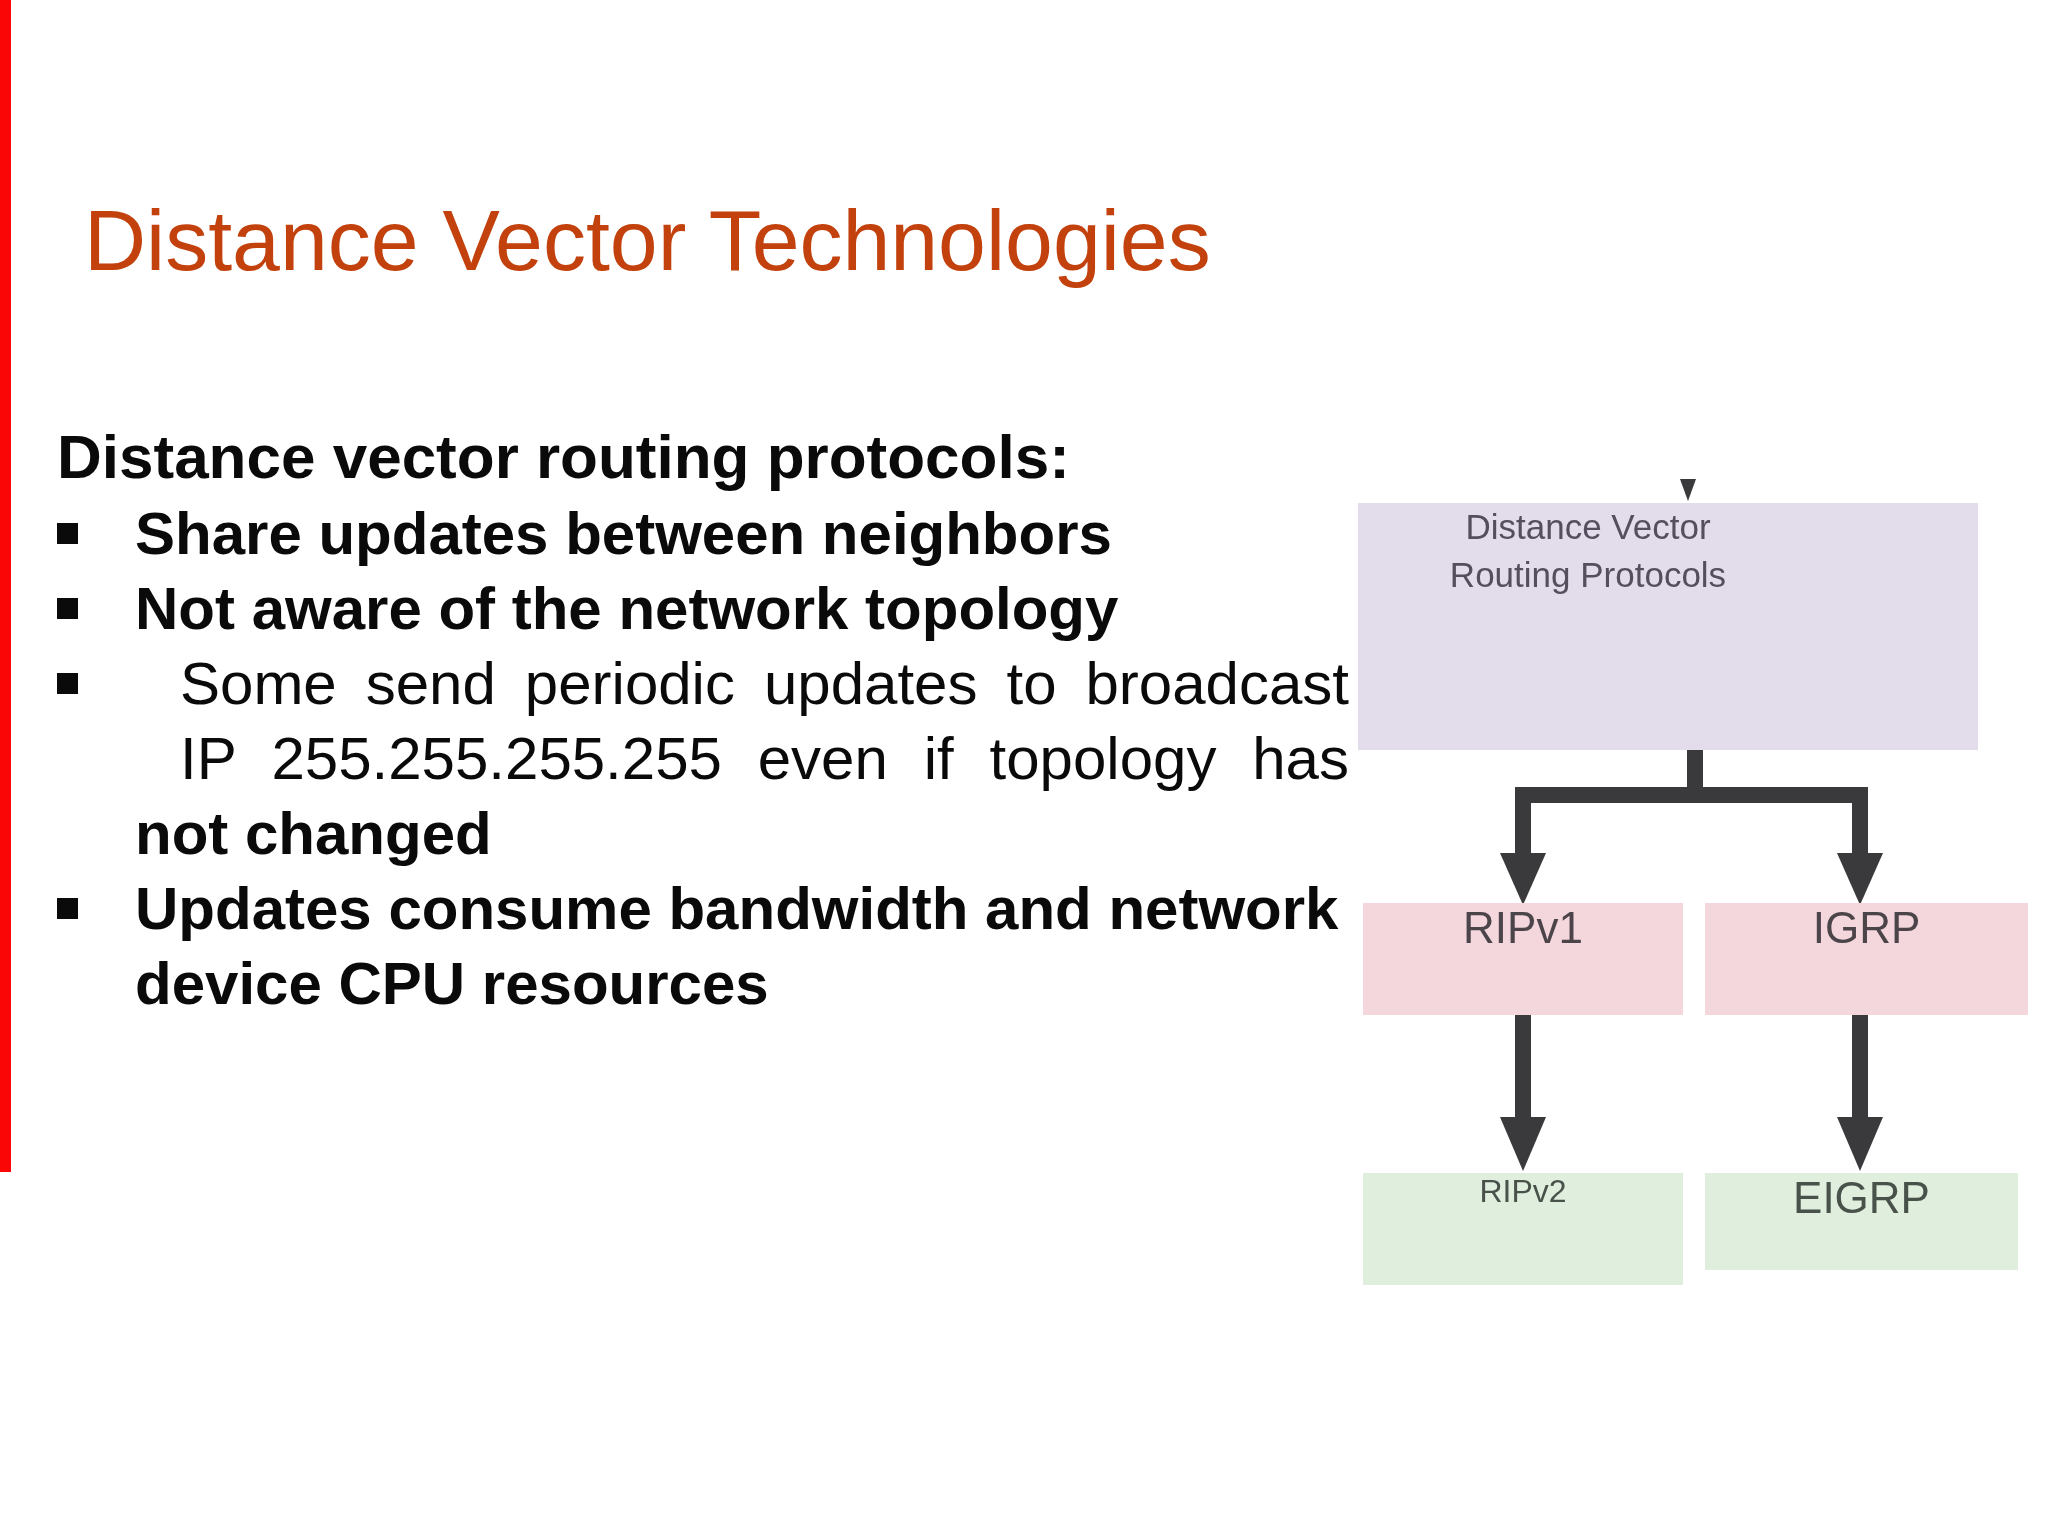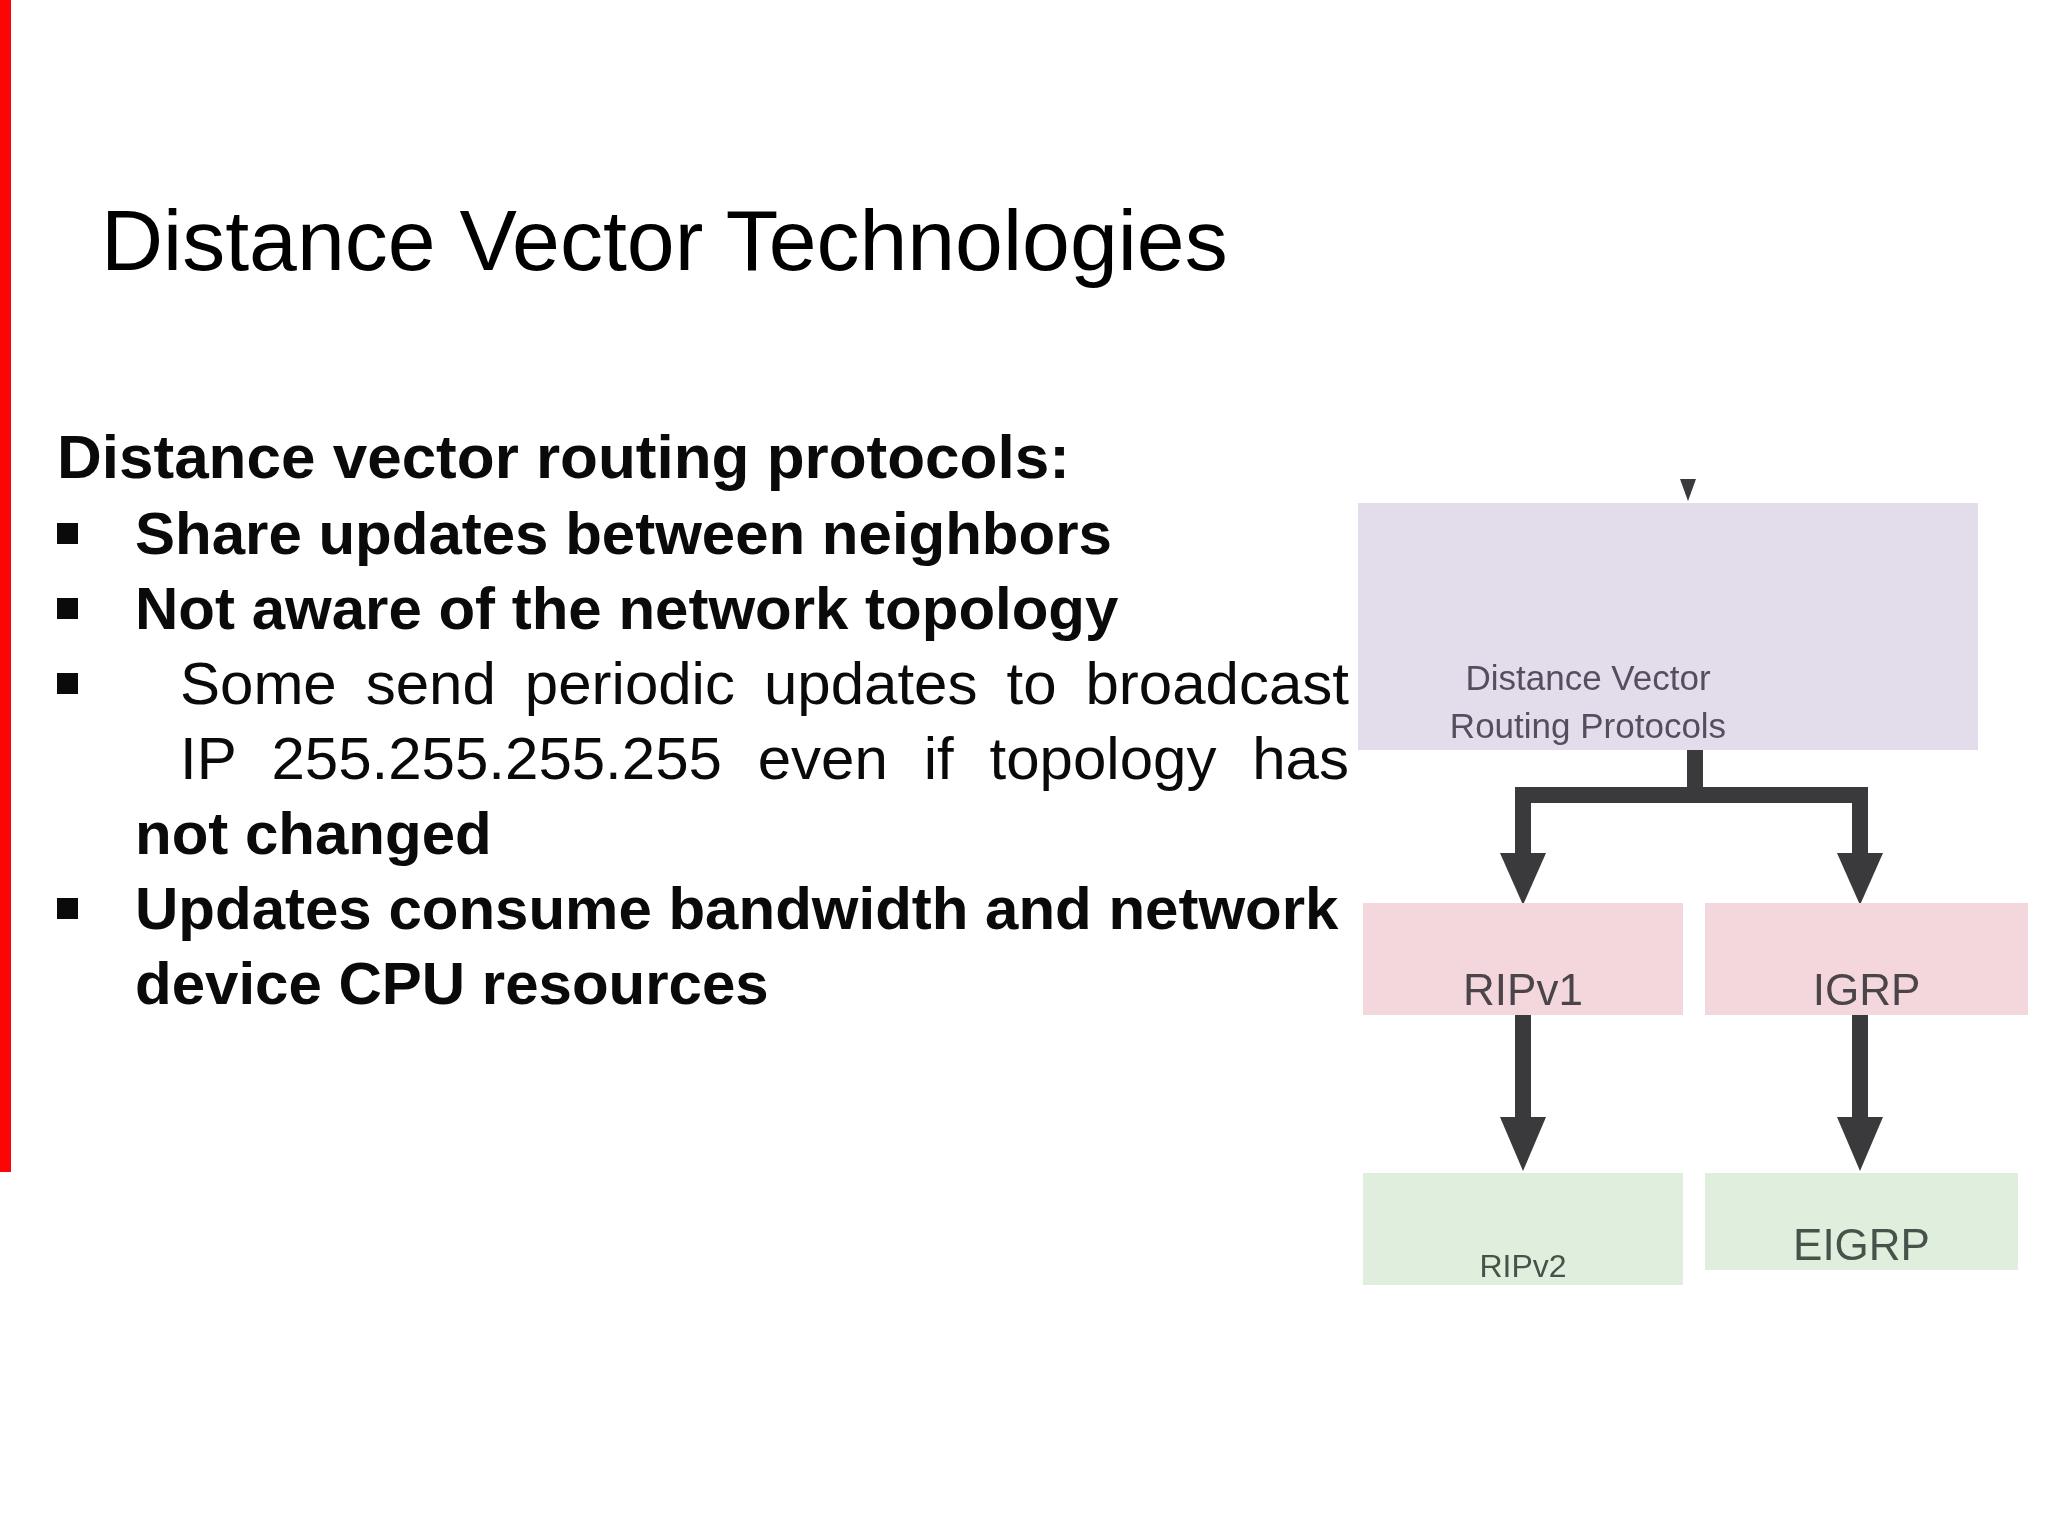--- a/index.html
+++ b/index.html
@@ -4,32 +4,32 @@
 <style>
   html,body{margin:0;padding:0;background:#ffffff;}
   #slide{
     position:relative;width:2048px;height:1536px;background:#ffffff;overflow:hidden;
     font-family:"Liberation Sans",sans-serif;
   }
   
   #red-bar{position:absolute;left:0;top:0;width:11px;height:1172px;background:#fa0606;}
   
   #kicker{position:absolute;left:86px;top:134px;font-size:48px;line-height:56px;color:#1f1f93;white-space:nowrap;}
-  #title{position:absolute;left:101px;top:192px;font-size:86px;line-height:96px;color:#000000;white-space:nowrap;}
+  #title{position:absolute;left:84px;top:192px;font-size:86px;line-height:96px;color:#c2410c;white-space:nowrap;}
   
   #body-block{position:absolute;left:57px;top:418px;width:1292px;color:#0a0a0a;}
   #body-heading{font-size:62px;line-height:78px;font-weight:700;white-space:nowrap;}
   .bullet{display:flex;align-items:flex-start;}
   .bullet-marker{width:78px;flex:0 0 78px;}
   .bullet-marker::before{content:"";display:block;width:21px;height:21px;background:#0a0a0a;margin-top:27px;}
   .bullet-text{flex:1;font-size:60px;line-height:75px;}
   .bline{white-space:nowrap;font-weight:bold;}
   .jline{white-space:normal;text-align:justify;text-align-last:justify;margin-left:45px;}
   
-  .dbox{position:absolute;display:flex;align-items:flex-end;justify-content:center;text-align:center;}
+  .dbox{position:absolute;display:flex;align-items:flex-start;justify-content:center;text-align:center;}
   #root-box{left:1358px;top:503px;width:620px;height:247px;background:#e3dcea;color:#544e5e;font-size:35px;line-height:48px;}
   #root-box .label-inner{padding-right:160px;}
   .child-box{height:112px;top:903px;font-size:44px;}
   .pink{background:#f4d7dd;color:#4b4449;}
   .green{background:#e0eedd;color:#49514b;}
   #box-ripv1{left:1363px;width:320px;}
   #box-igrp{left:1705px;width:323px;}
   #box-ripv2{left:1363px;top:1173px;width:320px;height:112px;font-size:32px;}
   #box-eigrp{left:1705px;top:1173px;width:313px;height:97px;font-size:44px;}
   .conn{position:absolute;background:#3a393b;}

